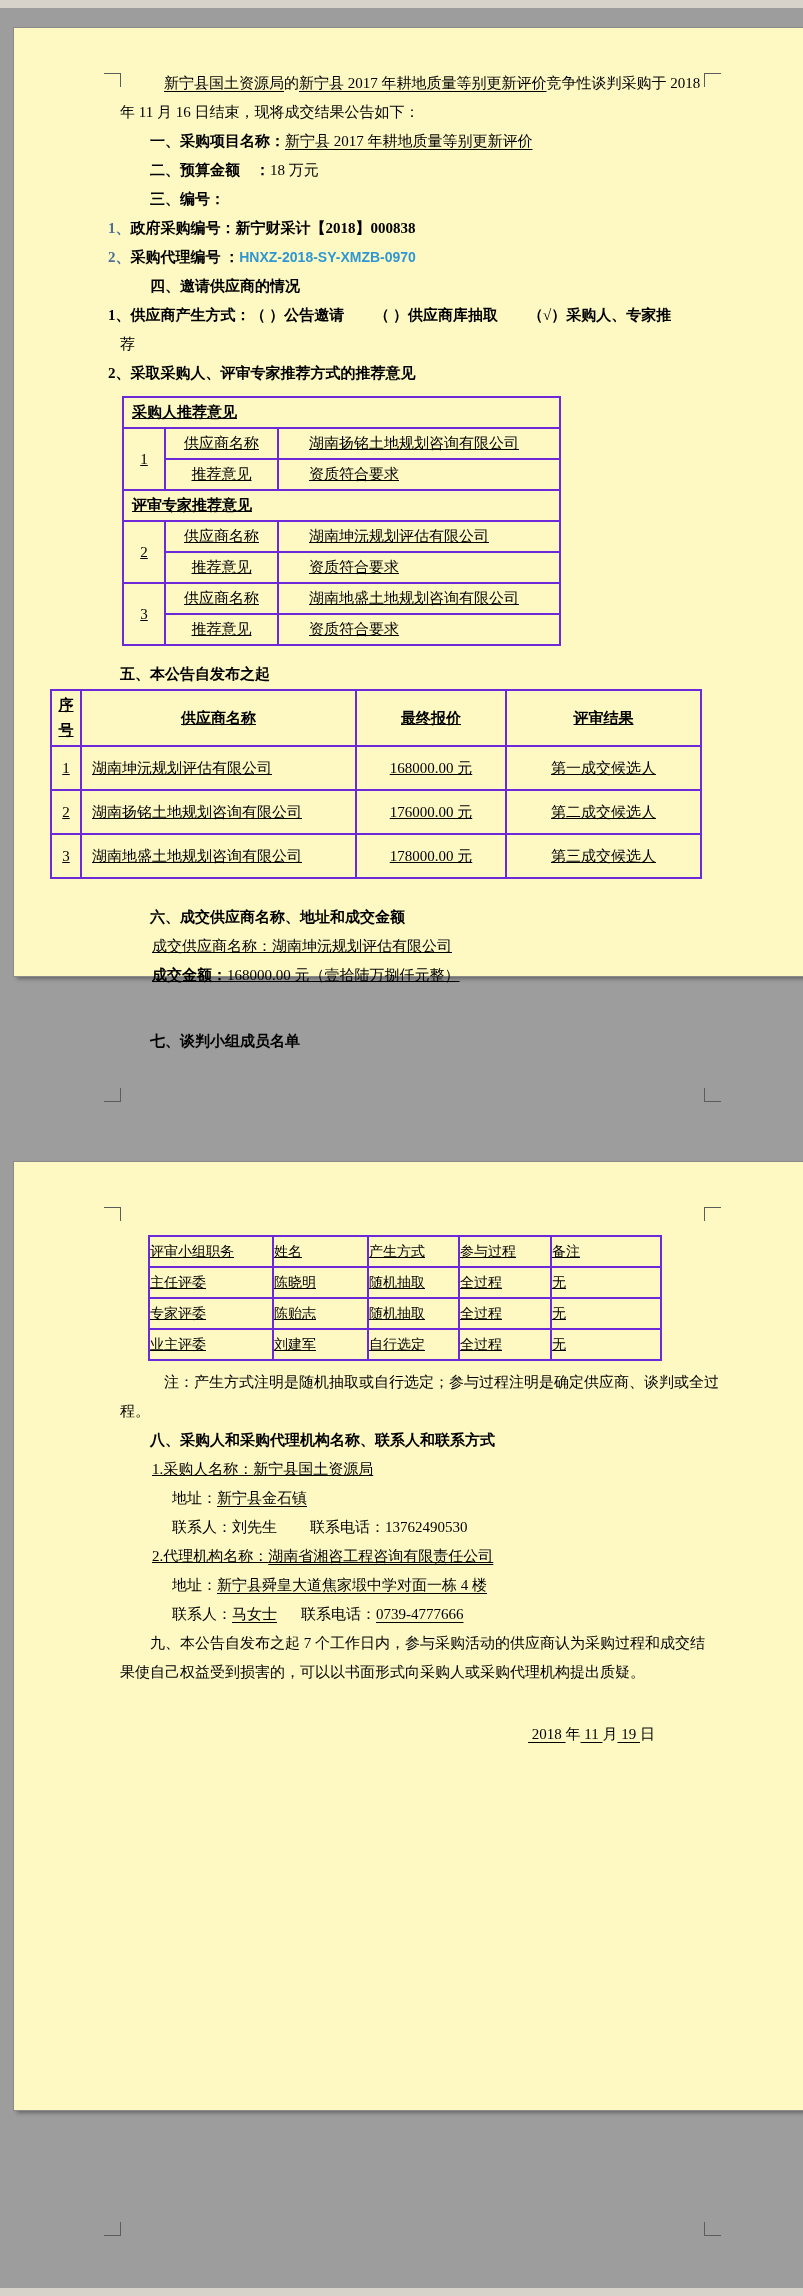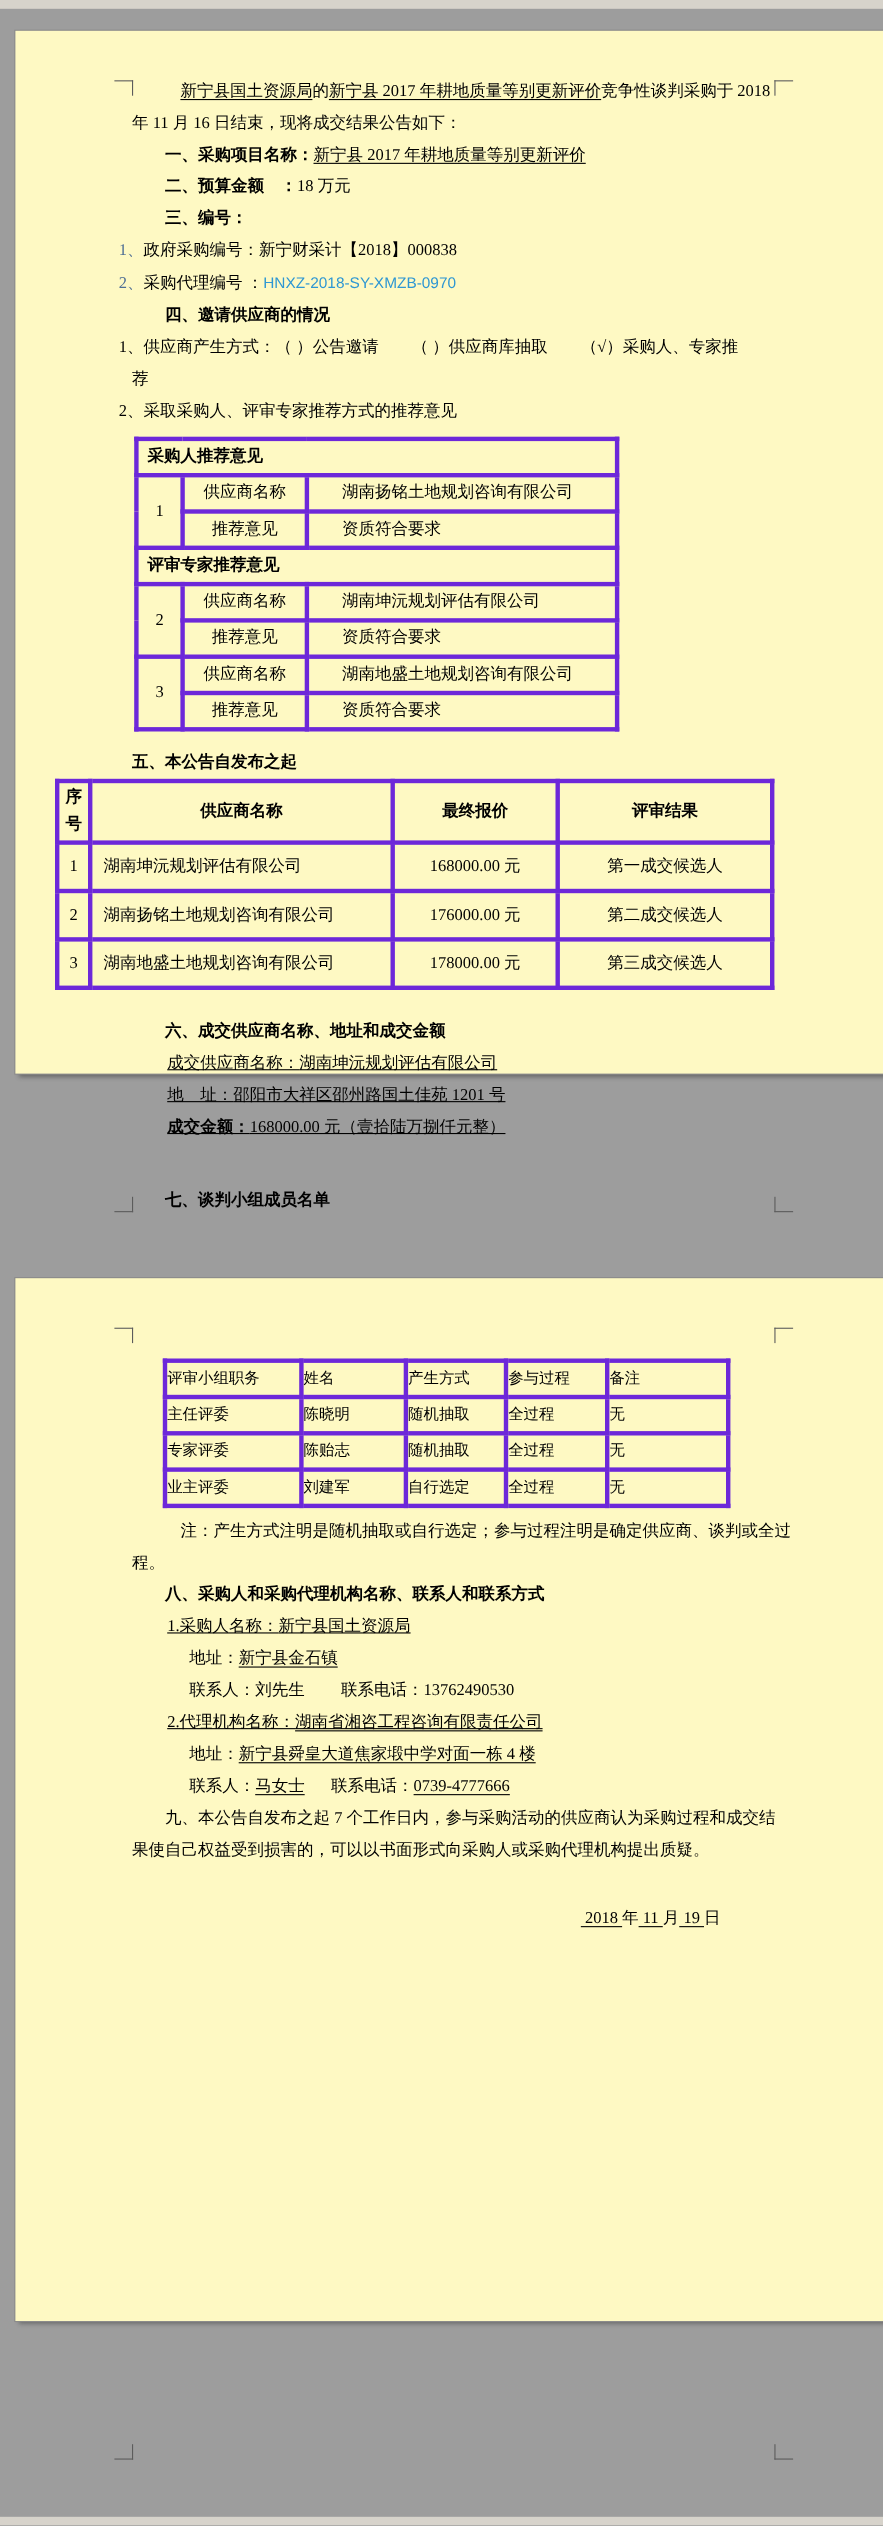--- a/index.html
+++ b/index.html
@@ -32,28 +32,28 @@
 
   .content{
     position:absolute;left:106px;top:41px;width:599px;
     font-size:15px;line-height:29px;
   }
   p{margin:0;}
   .ind2{text-indent:30px;}
   .ind3{text-indent:44px;}
   .ind32{text-indent:32px;text-decoration:underline;}
   .ind52{text-indent:52px;}
-  .hang{margin-left:-12px;}
+  .hang{margin-left:-12px;font-weight:bold;}
   .b{font-weight:bold;}
   .u{text-decoration:underline;text-underline-offset:3px;}
   .lno{color:#4f6f94;}
   .code{font-family:"Liberation Sans","DejaVu Sans",sans-serif;color:#2e97d3;font-size:14px;}
 
   table{border-collapse:collapse;table-layout:fixed;}
-  td{border:4px solid #6d28d9;font-size:15px;padding:0;box-sizing:border-box;overflow:hidden;}
+  td{border:2px solid #6d28d9;font-size:15px;padding:0;box-sizing:border-box;overflow:hidden;text-decoration:underline;}
 
   
   .tableA{width:437px;margin-left:2px;margin-top:8px;}
   .tableA .sect{font-weight:bold;text-align:left;padding-left:8px;height:27px;}
   .tableA .no{text-align:center;}
   .tableA .lbl{text-align:center;}
   .tableA .val{text-align:left;padding-left:30px;}
   .tableA tr.data{height:30px;}
 
   
@@ -181,21 +181,20 @@
         <td>3</td>
         <td class="supplier">湖南地盛土地规划咨询有限公司</td>
         <td>178000.00 元</td>
         <td>第三成交候选人</td>
       </tr>
     </tbody>
       </table>
 
     <p class="ind2 b h6">六、成交供应商名称、地址和成交金额</p>
     <p class="ind32"><span>成交供应商名称：</span><span>湖南坤沅规划评估有限公司</span></p>
-    <p class="ind32"><span>地　址：</span><span>邵阳市大祥区邵州路国土佳苑 1201 号</span></p>
     <p class="ind32"><span class="b">成交金额：</span><span>168000.00 元（壹拾陆万捌仟元整）</span></p>
 
     <p class="ind2 b h7">七、谈判小组成员名单</p>
   </div>
 </div>
 
 <div class="page" id="page2">
   <div class="mark m-tl"></div>
   <div class="mark m-tr"></div>
   <div class="mark m-bl"></div>

